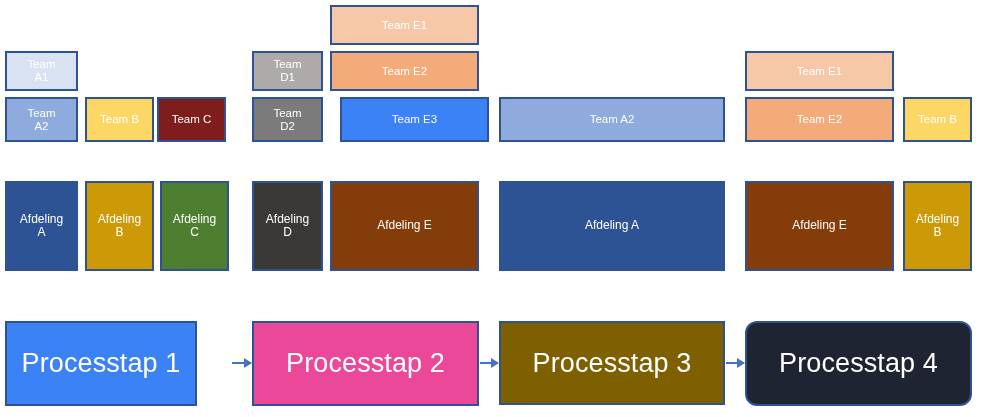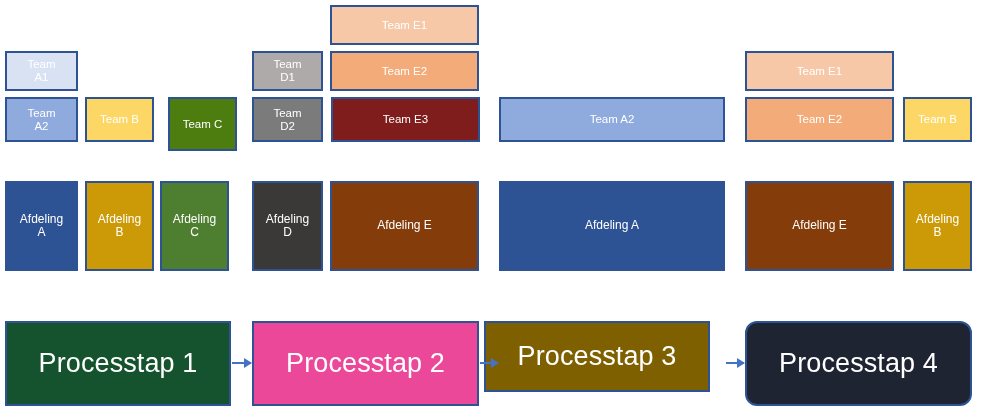--- a/index.html
+++ b/index.html
@@ -68,28 +68,28 @@
 </head>
 <body>
 
 <div id="canvas">
   <div id="teams-layer">
       <div class="box team" style="left: 5px; top: 51px; width: 73px; height: 40px; background: rgb(217, 226, 243);">Team
 A1</div>
       <div class="box team" style="left: 5px; top: 97px; width: 73px; height: 45px; background: rgb(143, 170, 220);">Team
 A2</div>
       <div class="box team" style="left: 85px; top: 97px; width: 69px; height: 45px; background: rgb(253, 215, 102);">Team B</div>
-      <div class="box team" style="left: 168px; top: 97px; width: 69px; height: 54px; background: #4d7c0f;">Team C</div>
+      <div class="box team" style="left: 157px; top: 97px; width: 69px; height: 45px; background: #7f1d1d;">Team C</div>
       <div class="box team" style="left: 252px; top: 51px; width: 71px; height: 40px; background: rgb(174, 170, 170);">Team
 D1</div>
       <div class="box team" style="left: 252px; top: 97px; width: 71px; height: 45px; background: rgb(123, 123, 123);">Team
 D2</div>
       <div class="box team" style="left: 330px; top: 5px; width: 149px; height: 40px; background: rgb(247, 200, 168);">Team E1</div>
       <div class="box team" style="left: 330px; top: 51px; width: 149px; height: 40px; background: rgb(243, 171, 121);">Team E2</div>
-      <div class="box team" style="left: 331px; top: 97px; width: 149px; height: 45px; background: #7f1d1d;">Team E3</div>
+      <div class="box team" style="left: 340px; top: 97px; width: 149px; height: 45px; background: #3b82f6;">Team E3</div>
       <div class="box team" style="left: 499px; top: 97px; width: 226px; height: 45px; background: rgb(143, 170, 220);">Team A2</div>
       <div class="box team" style="left: 745px; top: 51px; width: 149px; height: 40px; background: rgb(247, 200, 168);">Team E1</div>
       <div class="box team" style="left: 745px; top: 97px; width: 149px; height: 45px; background: rgb(243, 171, 121);">Team E2</div>
       <div class="box team" style="left: 903px; top: 97px; width: 69px; height: 45px; background: rgb(253, 215, 102);">Team B</div>
     </div>
   <div id="afdelingen-layer">
       <div class="box afdeling" style="left: 5px; top: 181px; width: 73px; height: 90px; background: rgb(46, 83, 149); border-color: rgb(46, 83, 149);">Afdeling
 A</div>
       <div class="box afdeling" style="left: 85px; top: 181px; width: 69px; height: 90px; background: rgb(204, 154, 6); border-color: rgb(46, 83, 149);">Afdeling
 B</div>
@@ -97,23 +97,23 @@
 C</div>
       <div class="box afdeling" style="left: 252px; top: 181px; width: 71px; height: 90px; background: rgb(59, 56, 56); border-color: rgb(46, 83, 149);">Afdeling
 D</div>
       <div class="box afdeling" style="left: 330px; top: 181px; width: 149px; height: 90px; background: rgb(132, 60, 11); border-color: rgb(46, 83, 149);">Afdeling E</div>
       <div class="box afdeling" style="left: 499px; top: 181px; width: 226px; height: 90px; background: rgb(46, 83, 149); border-color: rgb(46, 83, 149);">Afdeling A</div>
       <div class="box afdeling" style="left: 745px; top: 181px; width: 149px; height: 90px; background: rgb(132, 60, 11); border-color: rgb(46, 83, 149);">Afdeling E</div>
       <div class="box afdeling" style="left: 903px; top: 181px; width: 69px; height: 90px; background: rgb(204, 154, 6); border-color: rgb(46, 83, 149);">Afdeling
 B</div>
     </div>
   <div id="processtappen-layer">
-      <div class="box processtap" style="left: 5px; top: 321px; width: 226px; height: 85px; background: #14532d;">Processtap 1</div>
+      <div class="box processtap" style="left: 5px; top: 321px; width: 192px; height: 85px; background: #3b82f6;">Processtap 1</div>
       <div class="box processtap" style="left: 252px; top: 321px; width: 227px; height: 85px; background: #ec4899;">Processtap 2</div>
-      <div class="box processtap" style="left: 484px; top: 321px; width: 226px; height: 71px; background: rgb(127, 96, 0); text-align: right;">Processtap 3</div>
+      <div class="box processtap" style="left: 499px; top: 321px; width: 226px; height: 84px; background: rgb(127, 96, 0); text-align: right;">Processtap 3</div>
       <div class="box processtap" style="left: 745px; top: 321px; width: 227px; height: 85px; background: rgb(31, 36, 51); border-radius: 12px;">Processtap 4</div>
     </div>
   <div id="arrows-layer">
       <div class="arrow" style="left: 232px; top: 362px; width: 19px;"></div>
       <div class="arrow" style="left: 480px; top: 362px; width: 18px;"></div>
       <div class="arrow" style="left: 726px; top: 362px; width: 18px;"></div>
     </div>
 </div>
 
 </body></html>

